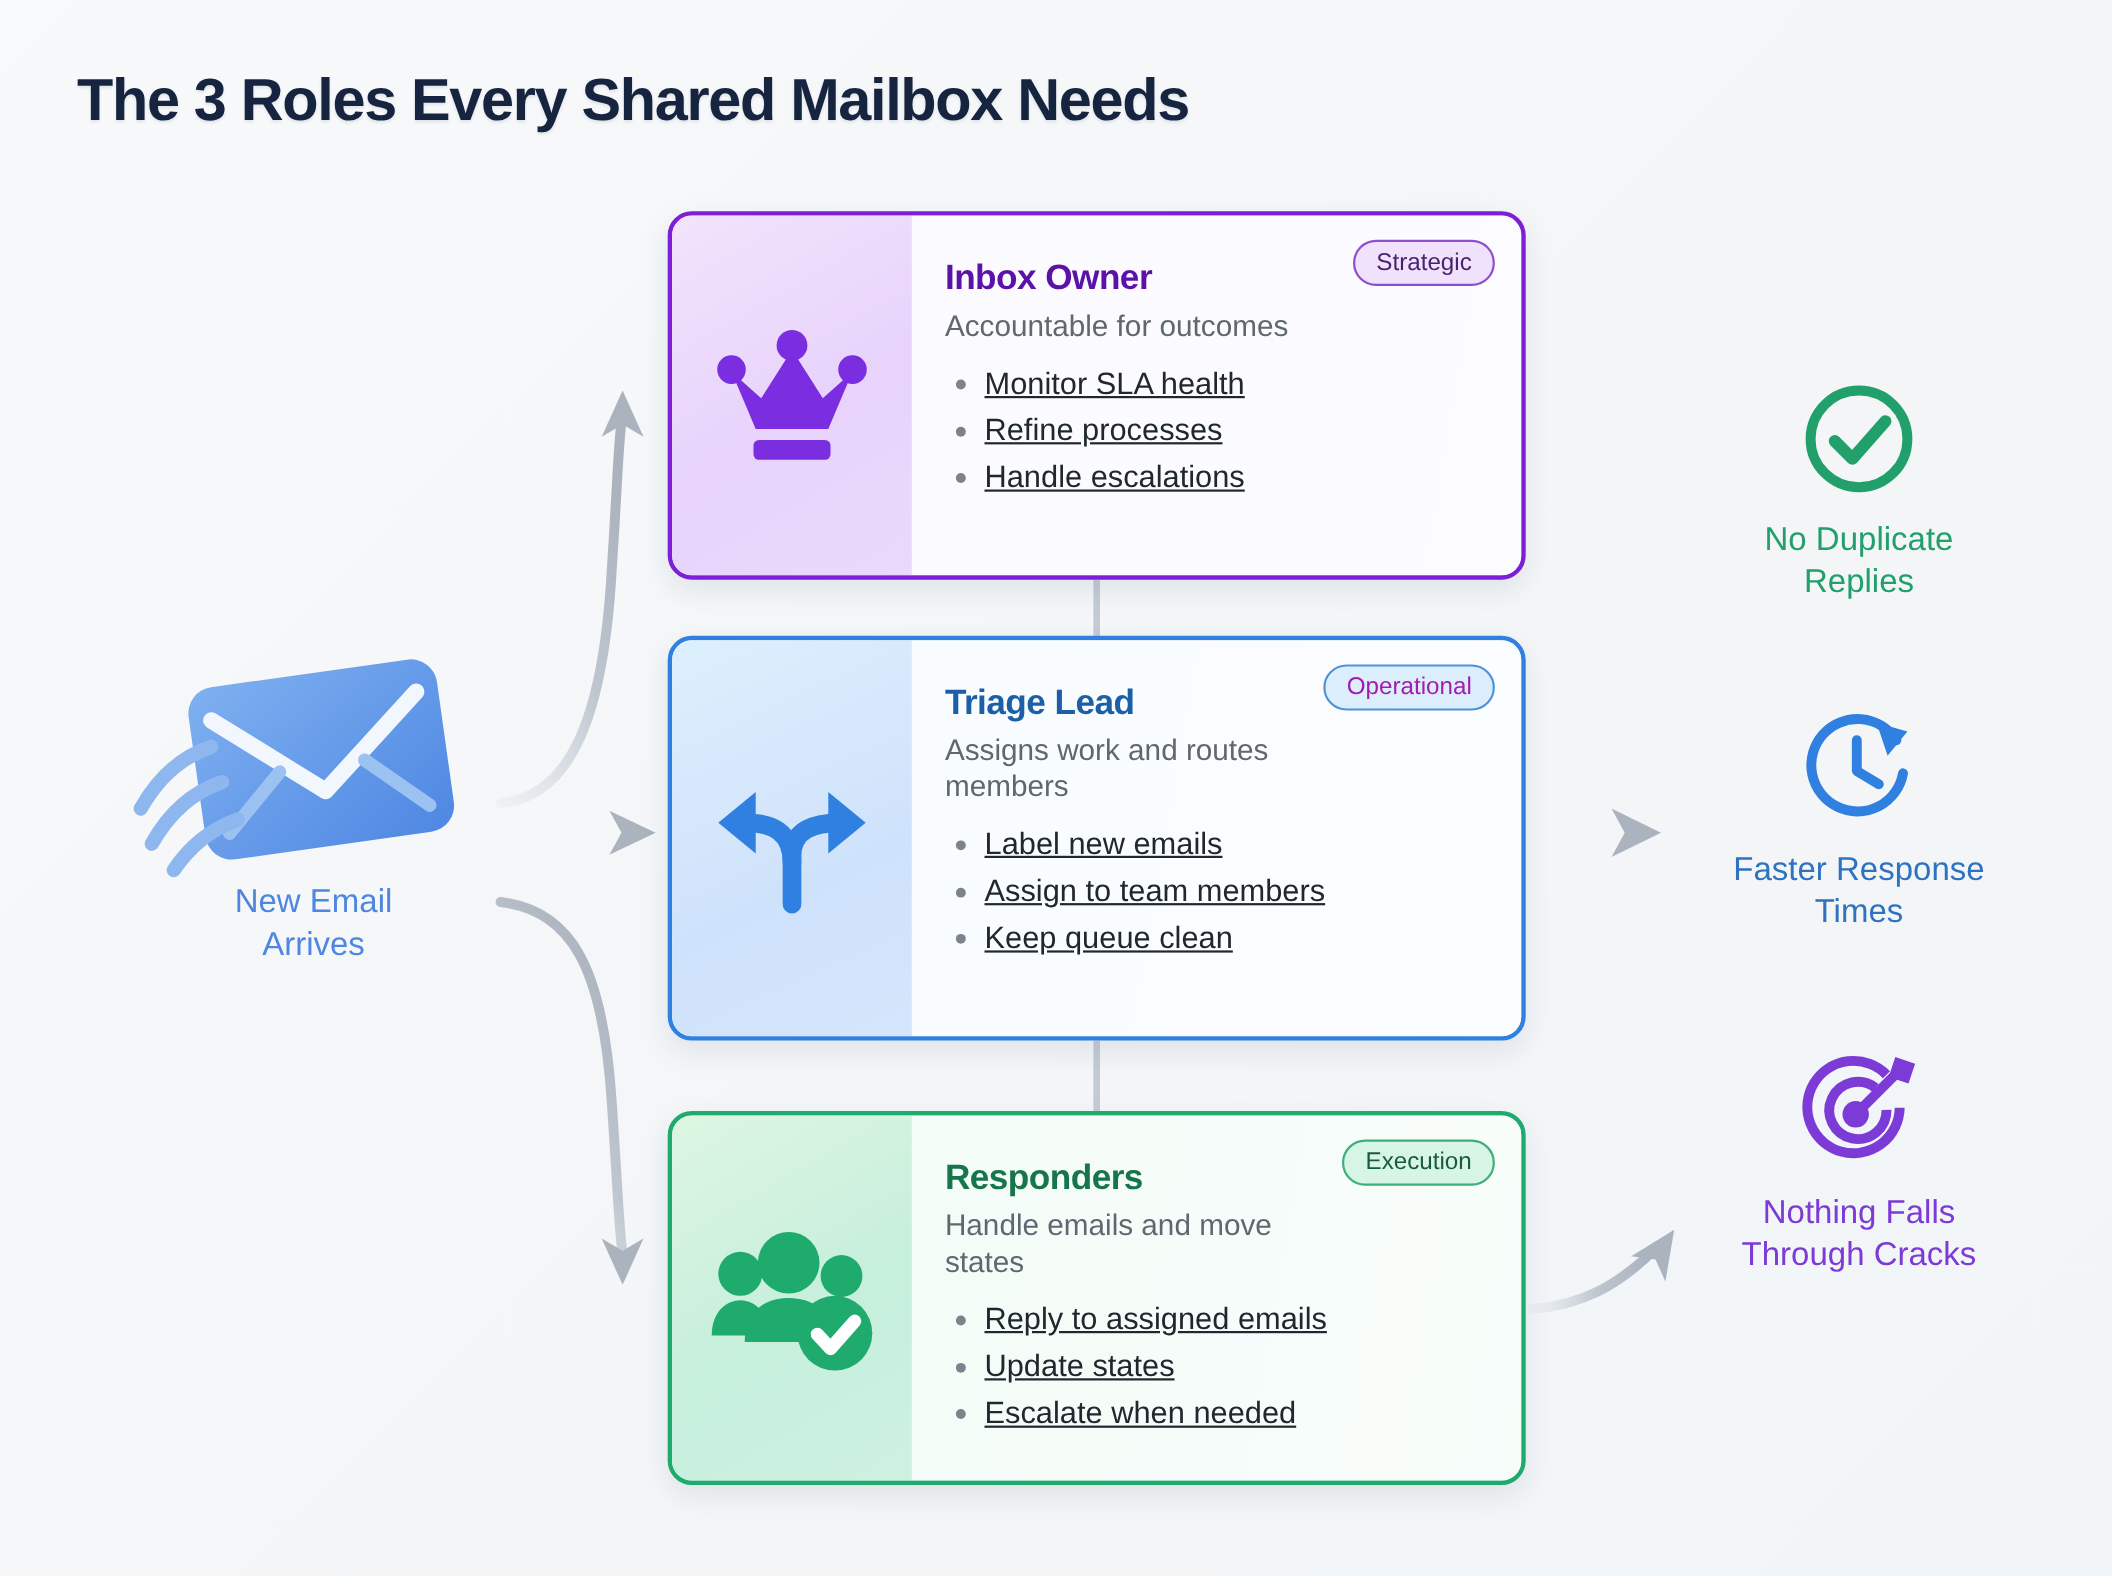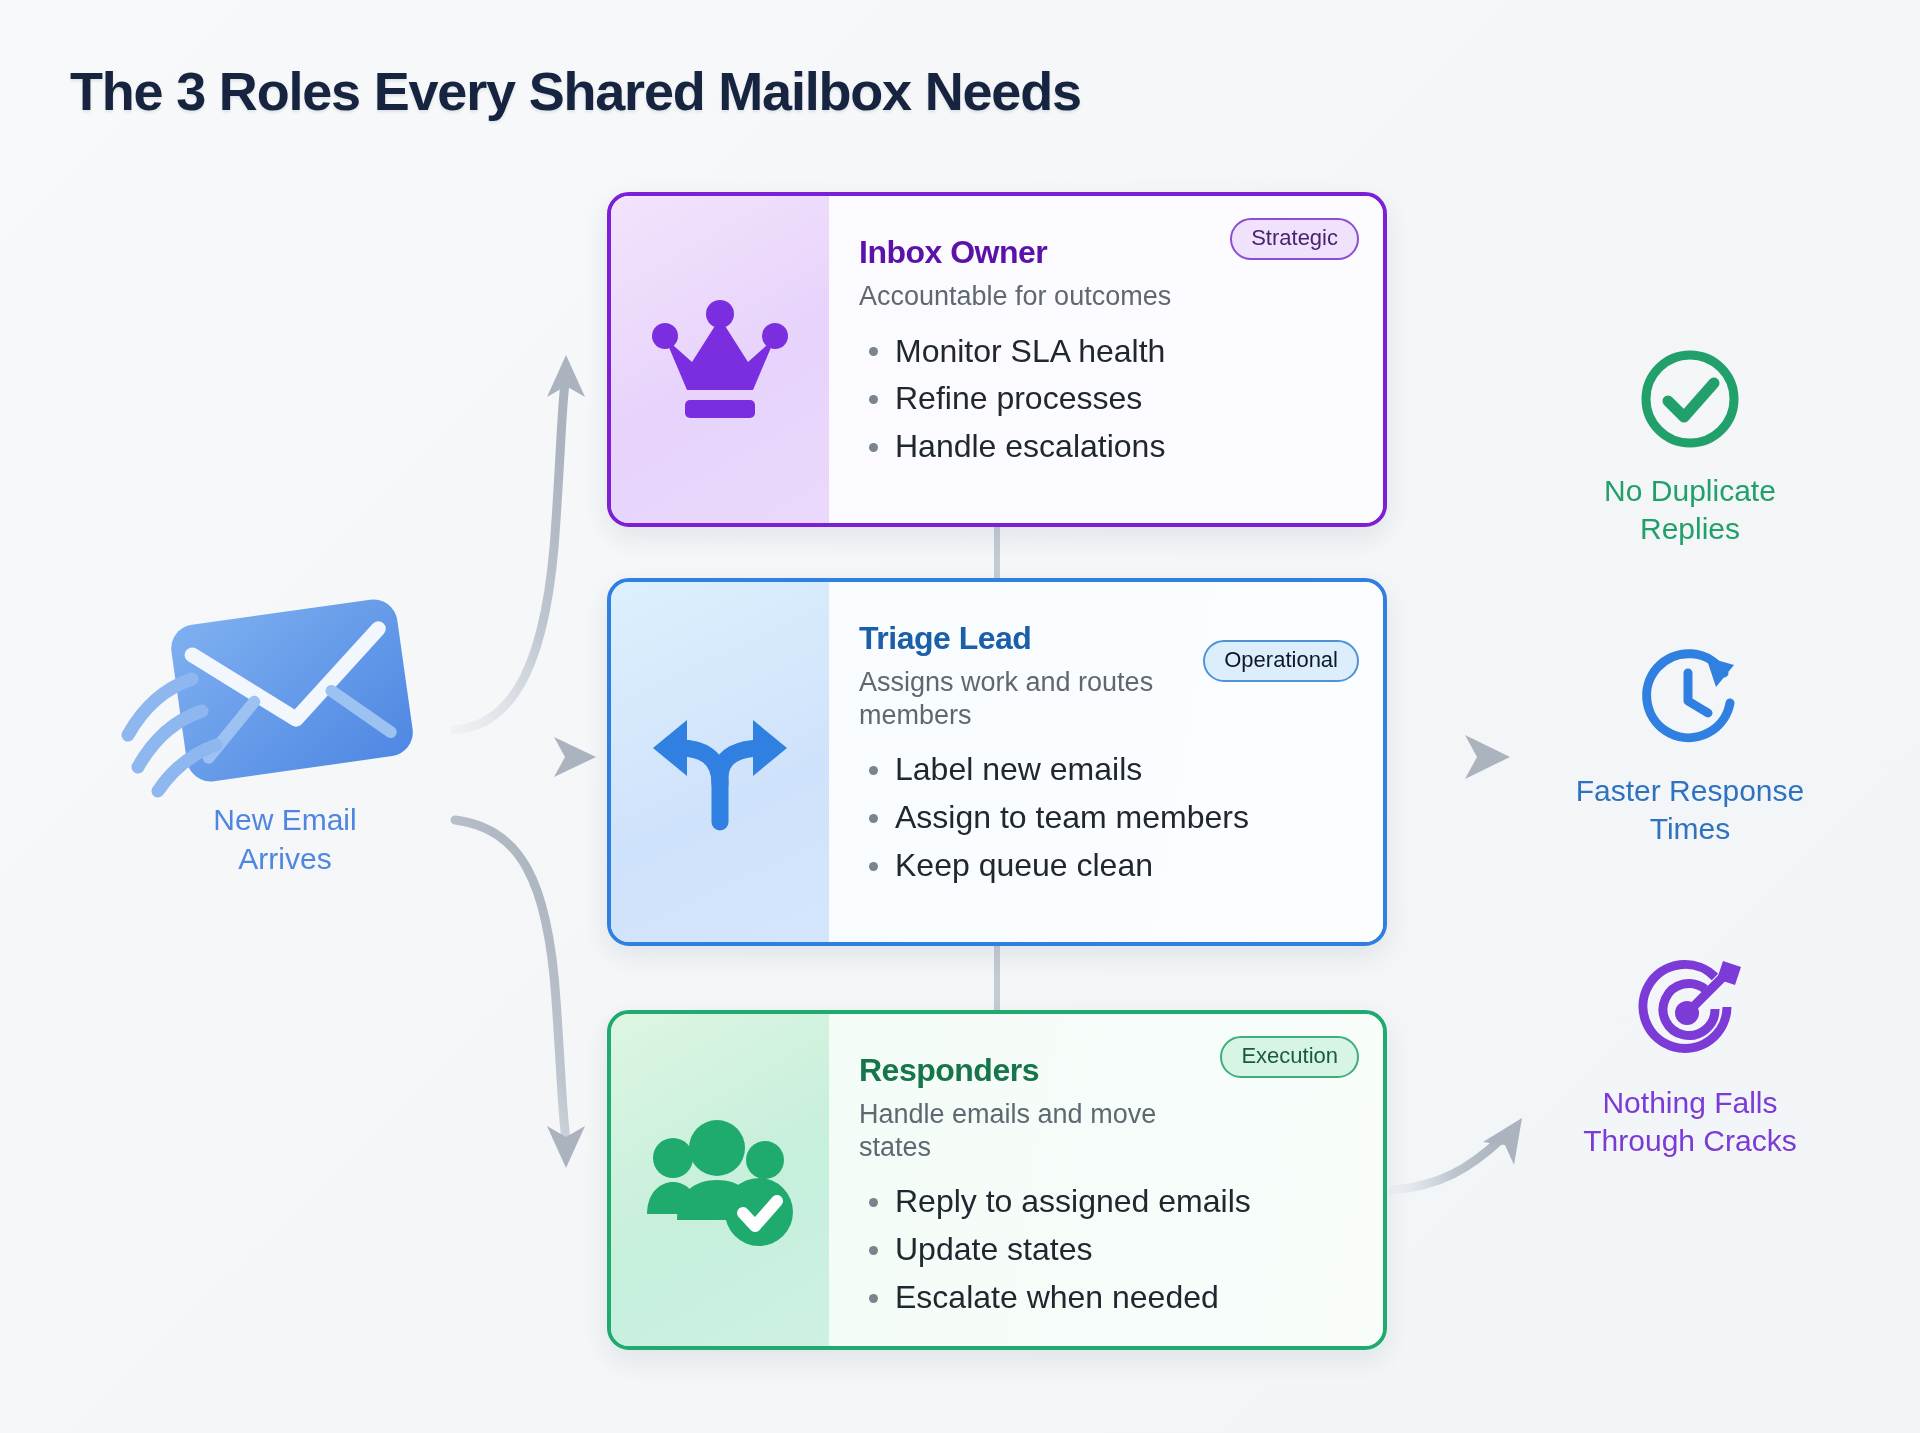--- a/index.html
+++ b/index.html
@@ -53,35 +53,35 @@
 
   .role-title { font-size:32px; font-weight:bold; letter-spacing:-.5px; line-height:1.05;margin-top:12px; }
   .purple .role-title { color:#5a12a8; }
   .blue   .role-title { color:#1b5fa8; }
   .green  .role-title { color:#16754a; }
 
   .role-sub { font-size:27px; color:#5f6870; line-height:1.22; margin-top:10px; max-width:370px; }
 
   .bullets { list-style:none; margin-top:18px; }
   .bullets li {
-    position:relative; padding-left:36px; font-size:32px;
-    color:#20272e; line-height:1.27; margin-bottom:7px;
+    position:relative; padding-left:36px; font-size:28px;
+    color:#20272e; line-height:1.27; margin-bottom:7px;text-decoration:underline;
   }
   .bullets li::before {
     content:""; position:absolute; left:10px; top:.53em;
     width:9px; height:9px; border-radius:50%; background:#7b848d;
   }
 
   .badge {
     position:absolute; top:22px; right:24px;
     padding:7px 19px 9px; border-radius:999px;
     font-size:22px; line-height:1; white-space:nowrap; border:2px solid;
   }
   .purple .badge { background:#f0e2fc; border-color:#8b4fd0; color:#48246e; }
-  .blue   .badge { background:#dceefc; border-color:#4e93d8; color:#0f172a;margin-top:36px; }
+  .blue   .badge { background:#dceefc; border-color:#4e93d8; color:#a21caf; }
   .green  .badge { background:#d6f5e4; border-color:#3fae7c; color:#1a5b3e; }
 
   
   #card-owner     { left:607px; top:192px;  width:780px; height:335px; }
   #card-triage    { left:607px; top:578px;  width:780px; height:368px; }
   #card-responder { left:607px; top:1010px; width:780px; height:340px; }
 
   
   .outcome { position:absolute; width:330px; text-align:center; }
   .outcome .glyph { height:118px; display:flex; align-items:center; justify-content:center; }

